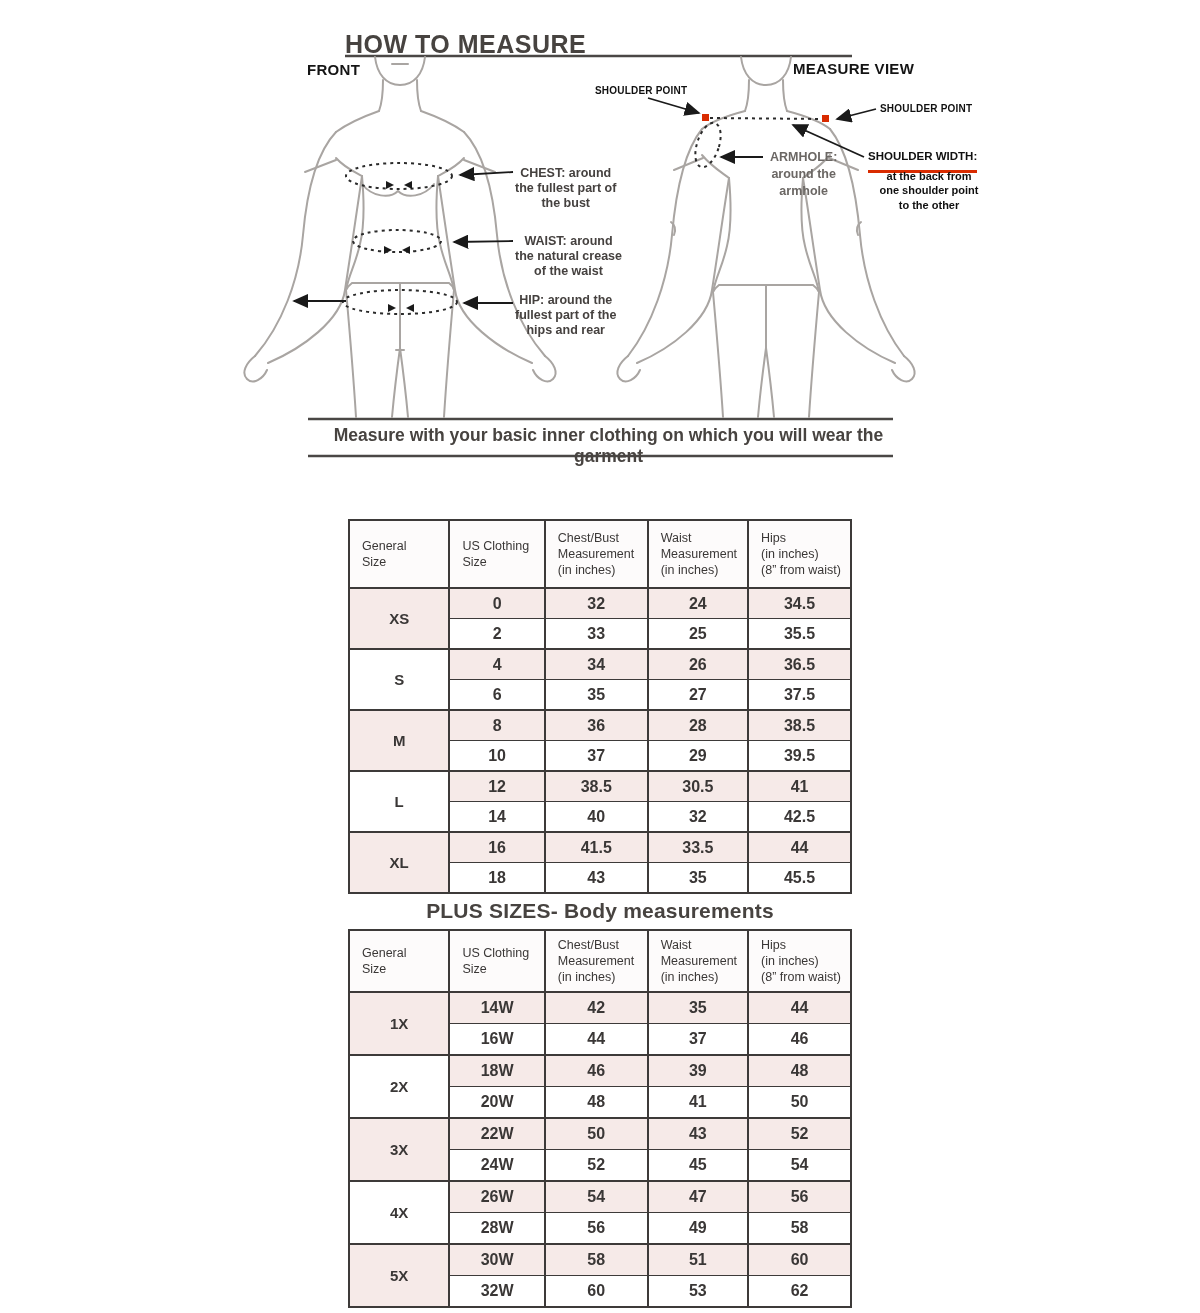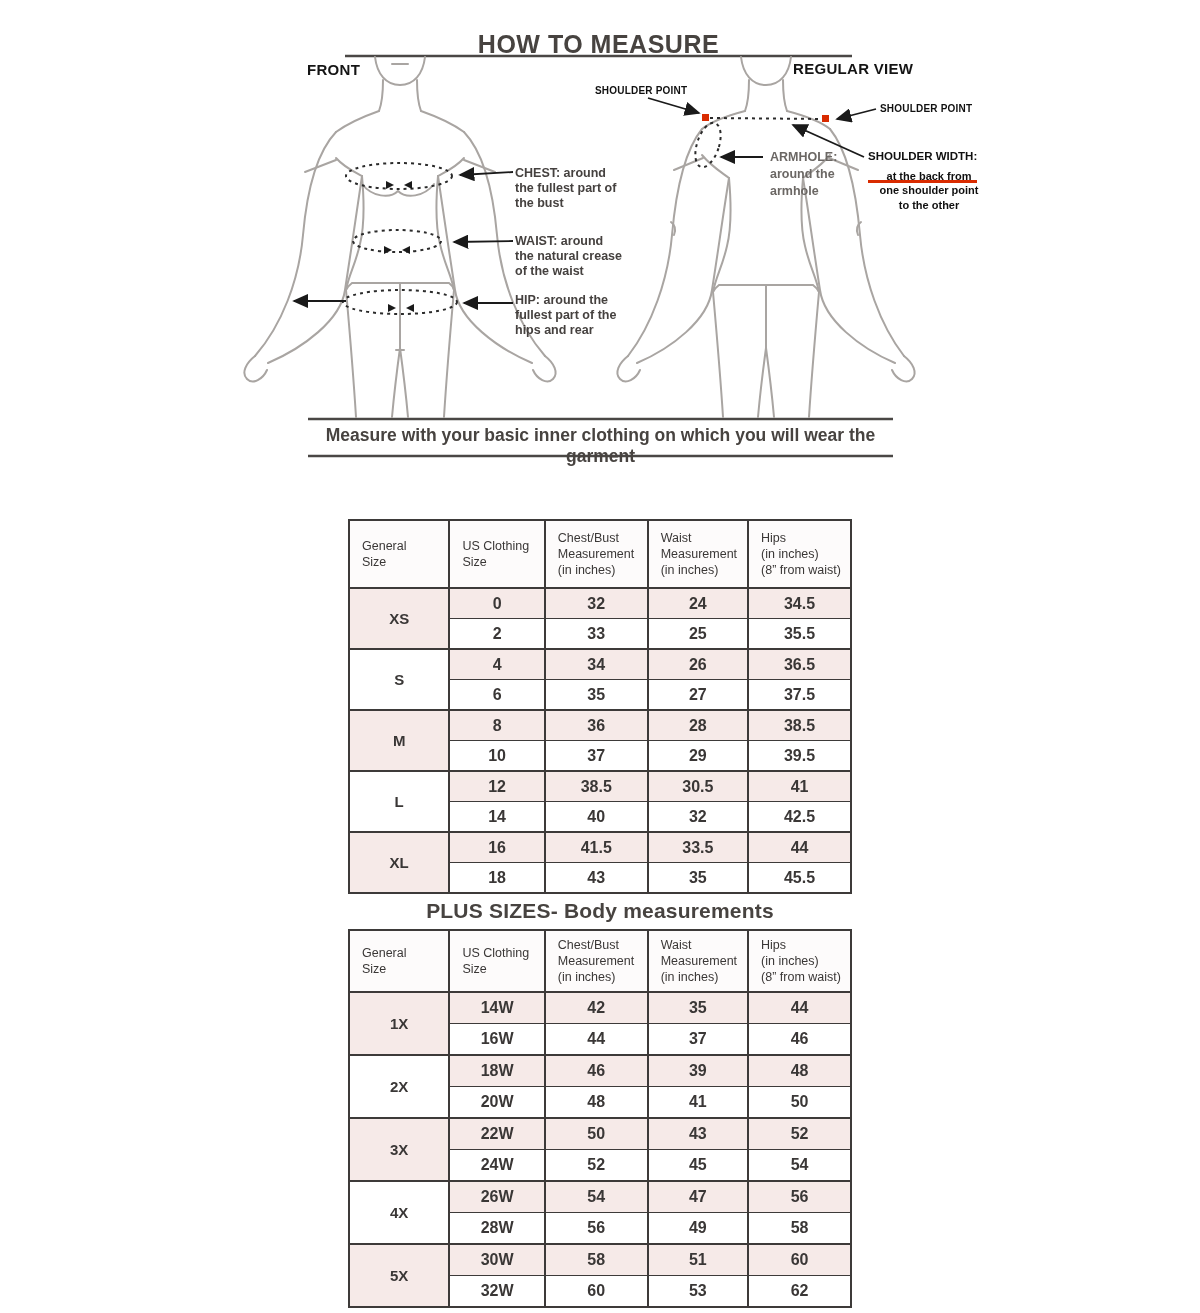--- a/index.html
+++ b/index.html
@@ -1,33 +1,33 @@
 <!DOCTYPE html>
 <html><head>
 <meta charset="utf-8">
 <style>
   html,body{margin:0;padding:0;background:#fff;}
   #stage{
     position:relative;width:1200px;height:1313px;background:#fff;overflow:hidden;
     font-family:"Liberation Sans","DejaVu Sans",sans-serif;color:#3a3736;
   }
   .abs{position:absolute;}
-  .pre{white-space:pre-line;}
+  .pre{white-space:pre-line;text-align:center;}
 
   
-  .main-title{left:345px;top:30px;width:507px;text-align:center;
+  .main-title{left:345px;top:30px;width:507px;
     font-size:25px;font-weight:700;letter-spacing:.5px;color:#474340;}
   .view-label{font-size:15px;font-weight:700;color:#141414;letter-spacing:.3px;}
   .note{font-size:12.5px;font-weight:700;color:#45413f;line-height:1.2;}
   .small-bold{font-size:10px;font-weight:700;color:#101010;letter-spacing:.2px;}
   .armhole-note{font-size:12.5px;font-weight:700;color:#6b6764;line-height:1.35;}
   .sw-title{font-size:11.5px;font-weight:700;color:#101010;
-    border-bottom:3px solid #d92b00;padding-bottom:18px;}
+    border-bottom:3px solid #d92b00;padding-bottom:8px;}
   .sw-desc{font-size:11px;font-weight:700;color:#101010;line-height:1.3;text-align:center;}
-  .caption{left:308px;top:425px;width:585px;text-align:center;
+  .caption{left:316px;top:425px;width:585px;text-align:center;
     font-size:17.5px;font-weight:700;color:#474340;}
 
   
   .tbl-title{width:504px;left:348px;text-align:center;
     font-size:21px;font-weight:700;color:#474340;letter-spacing:.2px;}
   table.size-table{border-collapse:collapse;table-layout:fixed;width:504px;
     border:2.5px solid #3d3a39;background:#fff;padding-left:12px;}
   table.size-table th{
     font-size:12.5px;font-weight:400;color:#3a3736;text-align:left;vertical-align:middle;
     padding:4px 4px 4px 12px;border:2px solid #3d3a39;white-space:pre-line;line-height:1.3;background:#fdfbfb;}
@@ -145,21 +145,21 @@
     <g stroke="#1a1a1a" stroke-width="1.8" fill="none">
       <line x1="648" y1="98" x2="699" y2="113" marker-end="url(#ah)"></line>
       <line x1="876" y1="109" x2="837" y2="119" marker-end="url(#ah)"></line>
       <line x1="763" y1="157" x2="721" y2="157" marker-end="url(#ah)"></line>
       <line x1="864" y1="157" x2="793" y2="125" marker-end="url(#ah)"></line>
     </g>
   </svg>
 
   <div class="abs main-title">HOW TO MEASURE</div>
   <div class="abs view-label" style="left:307px;top:61px">FRONT</div>
-  <div class="abs view-label" style="left:793px;top:60px">REGULAR VIEW</div>
+  <div class="abs view-label" style="left:793px;top:60px">MEASURE VIEW</div>
 
   <div class="abs small-bold" style="left:595px;top:85px">SHOULDER POINT</div>
   <div class="abs small-bold" style="left:880px;top:103px">SHOULDER POINT</div>
   <div class="abs armhole-note pre" style="left:770px;top:149px">ARMHOLE:
 around the
 armhole</div>
   <div class="abs sw-title" style="left:868px;top:150px">SHOULDER WIDTH:</div>
   <div class="abs sw-desc pre" style="left:858px;top:169px;width:142px">at the back from
 one shoulder point
 to the other</div>

